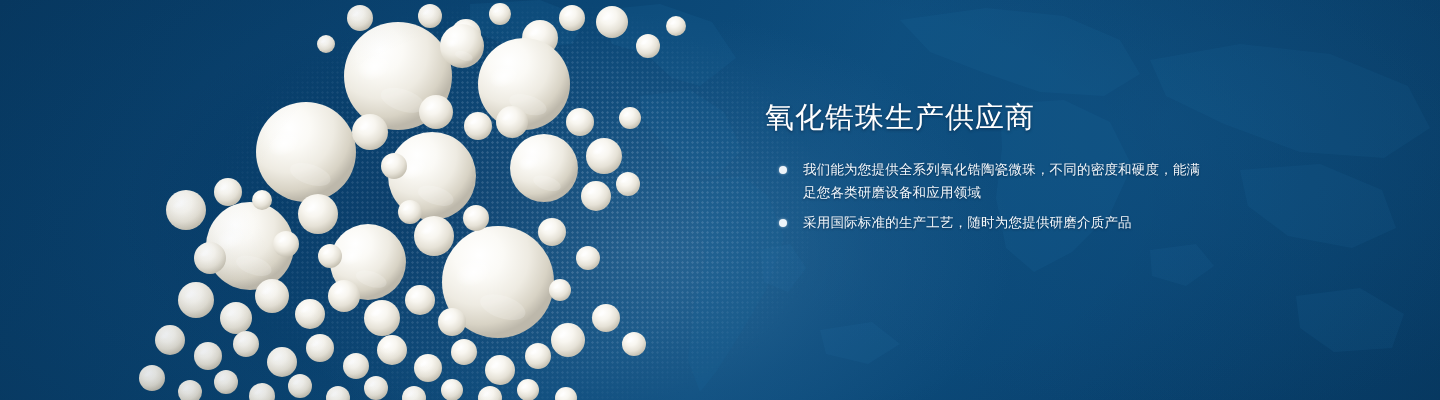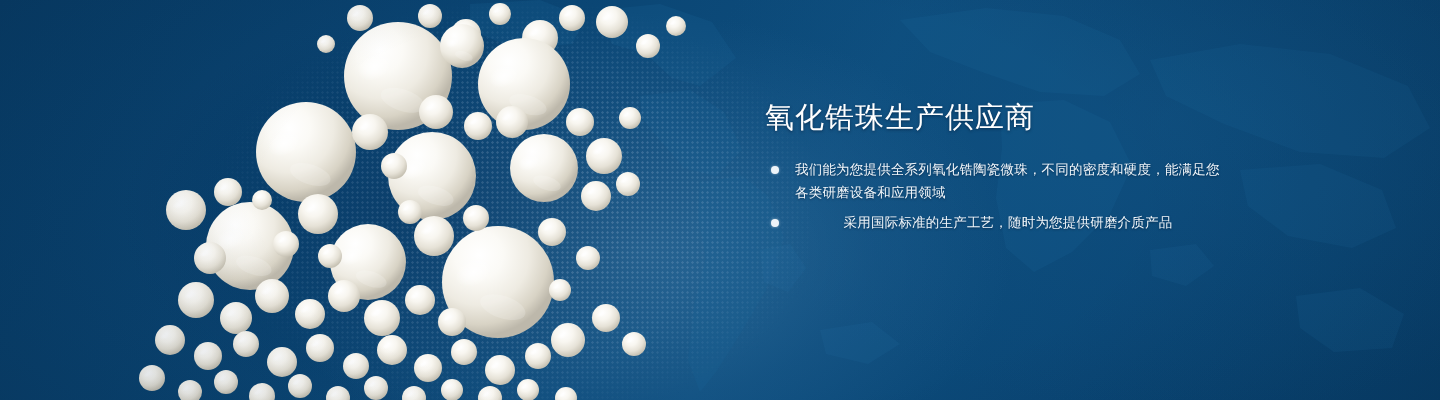--- a/index.html
+++ b/index.html
@@ -41,32 +41,32 @@
     color:#ffffff;
   }
   .headline{
     font-size:29px;line-height:34px;font-weight:400;
     letter-spacing:1px;
     color:#ffffff;
     text-shadow:0 1px 3px rgba(0,20,45,.55);
     margin:0 0 24px 0;
     white-space:nowrap;
   }
-  .bullets{list-style:none;margin:4px;padding:0;}
+  .bullets{list-style:none;margin:12px;padding:0;}
   .bullet{
     position:relative;
     padding-left:26px;
     margin-bottom:7px;
     font-size:13.5px;
     line-height:23px;
     color:#f2f7fb;
     text-shadow:0 1px 2px rgba(0,20,45,.5);
     letter-spacing:.2px;
   }
-  .bullet:last-child{margin-bottom:0;text-align:center;}
+  .bullet:last-child{margin-bottom:0;}
   .dot{
     position:absolute;left:2px;top:8px;
     width:8px;height:8px;border-radius:50%;
     background:#eef4f9;
     box-shadow:0 0 3px rgba(255,255,255,.5);
   }
 </style>
 </head>
 <body>
 

